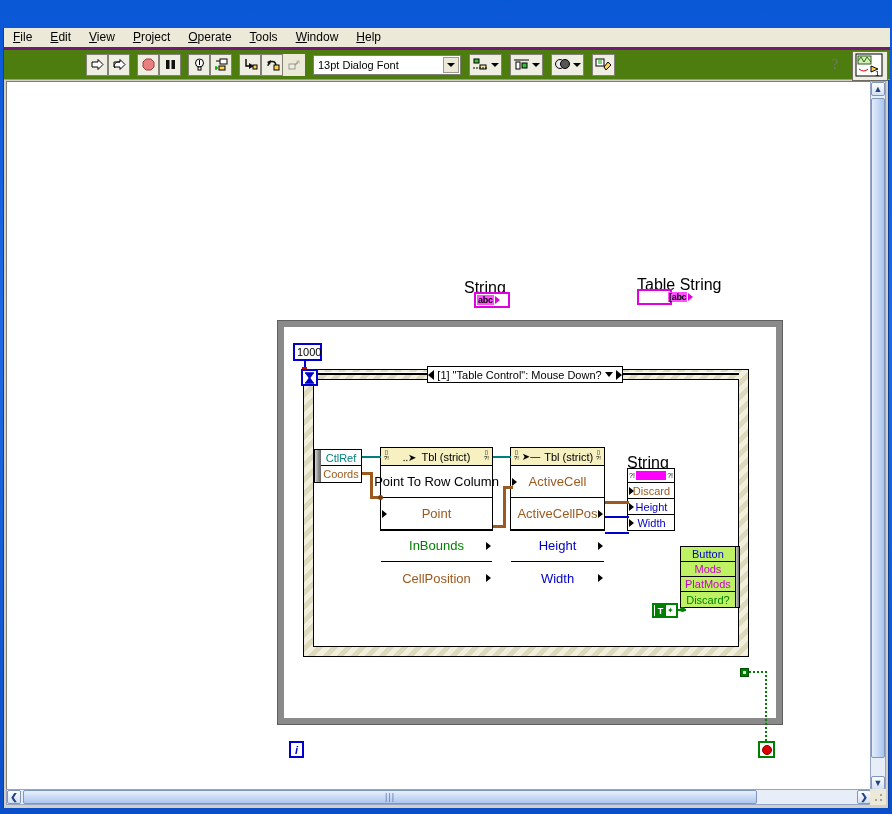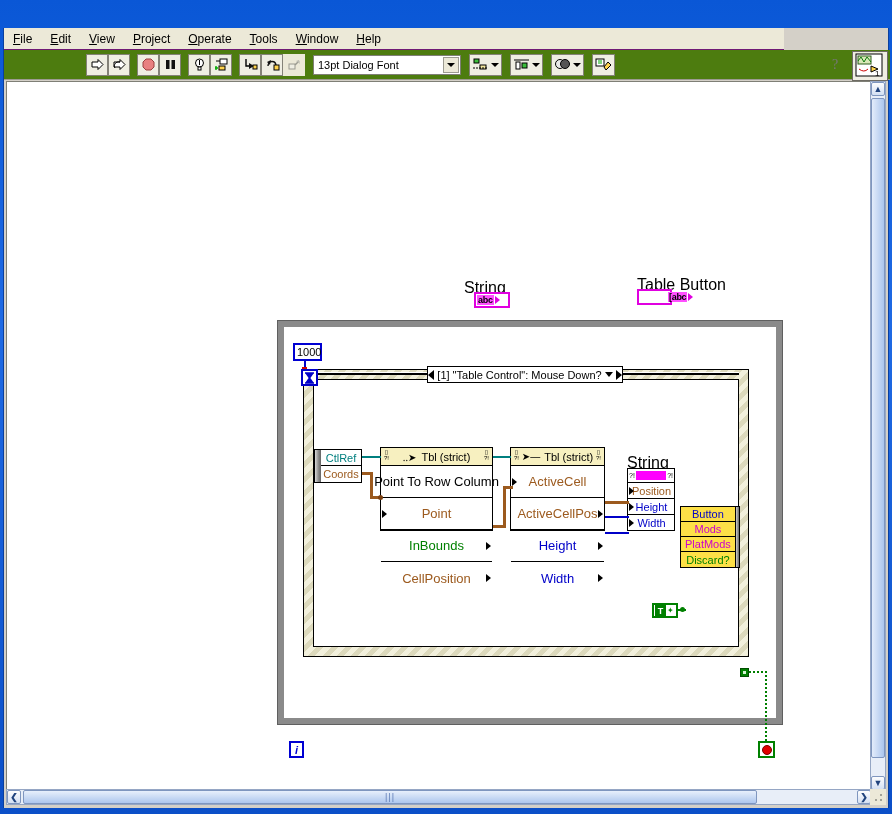--- a/index.html
+++ b/index.html
@@ -60,23 +60,23 @@
 
   
   #client {
     position:absolute; left:3px; top:28px; width:886px; height:780px;
     background:#d4d0c8;
     border-left:1px solid #0a3f9e; border-right:1px solid #0a3f9e;
   }
 
   
   #menubar {
-    position:absolute; left:0; top:0; width:780px; height:22px;
-    background:#ece9d8; display:flex; align-items:center;
-    border-bottom:1px solid #701a75;
+    position:absolute; left:0; top:0; width:886px; height:22px;
+    background:#ece9d8; display:flex; 
+    border-bottom:3px solid #701a75;
   }
   .menu-item {
     font-size:12px; color:#000; padding:2px 9px; white-space:nowrap;
     font-family:"Liberation Sans", sans-serif;
   }
   .menu-item u { text-decoration:underline; }
 
   
   #toolbar {
     position:absolute; left:0; top:22px; width:886px; height:30px;
@@ -275,21 +275,21 @@
   .ubnode .uhead .q { font-size:7px; color:#000; line-height:7px; }
   .ubnode .uhead .bar { flex:1; height:9px; background:#ff00ff; margin:0 1px; }
   .ubnode .urow {
     height:16px; display:flex; align-items:center; justify-content:center;
     font-size:11px; border-bottom:1px solid #000; position:relative; padding:0 9px 0 10px;
     white-space:nowrap;
   }
   .ubnode .urow:last-child { border-bottom:none; }
 
   
-  .clist { background:#fde047; border:1px solid #000; display:flex; }
+  .clist { background:#bef264; border:1px solid #000; display:flex;margin-top:40px; }
   .clist .col { display:flex; flex-direction:column; }
   .clist .crow {
     height:15px; display:flex; align-items:center; justify-content:center;
     font-size:11px; border-bottom:1px solid #000; padding:0 4px; white-space:nowrap;
   }
   .clist .crow:last-child { border-bottom:none; }
   .clist .cbar {
     width:7px; background:linear-gradient(90deg,#cfcfcf,#9a9a9a 50%,#6a6a6a);
     border-left:1px solid #000;
   }
@@ -455,21 +455,21 @@
     </div>
 
     <div id="canvas">
 
       <div class="bd" style="left:457px; top:197px;">String</div>
       <div class="bd term-str" style="left:467px; top:210px; width:36px;">
         <span class="abcbox">abc</span>
         <span class="arr"></span>
       </div>
 
-      <div class="bd" style="left:630px; top:194px;">Table Button</div>
+      <div class="bd" style="left:630px; top:194px;">Table String</div>
       <div class="bd term-str" style="left:630px; top:207px; width:35px;padding-left:29px;">
         <span class="abcbox">[abc</span>
         <span class="arr"></span>
       </div>
 
       <div id="whileloop" class="bd" style="left:271px; top:239px; width:504px; height:403px;"></div>
 
       <div id="const1000" class="bd" style="left:286px; top:261px; width:29px; height:18px;">1000</div>
 
       <div class="wire w-blue" style="left:297px; top:279px; width:2px; height:9px;"></div>
@@ -553,21 +553,21 @@
 
       <div class="bd" style="left:620px; top:372px;">String</div>
       <div class="bd ubnode" style="left:620px; top:386px; width:48px; height:63px;">
         <div class="uhead">
           <span class="q">?!</span>
           <span class="bar"></span>
           <span class="q">?!</span>
         </div>
         <div class="urow" style="color:#9c5a1e;">
           <span class="pin-l"></span>
-          <span>Position</span>
+          <span>Discard</span>
         </div>
         <div class="urow" style="color:#0000c8;">
           <span class="pin-l"></span>
           <span>Height</span>
         </div>
         <div class="urow" style="color:#0000c8;">
           <span class="pin-l"></span>
           <span>Width</span>
         </div>
       </div>

